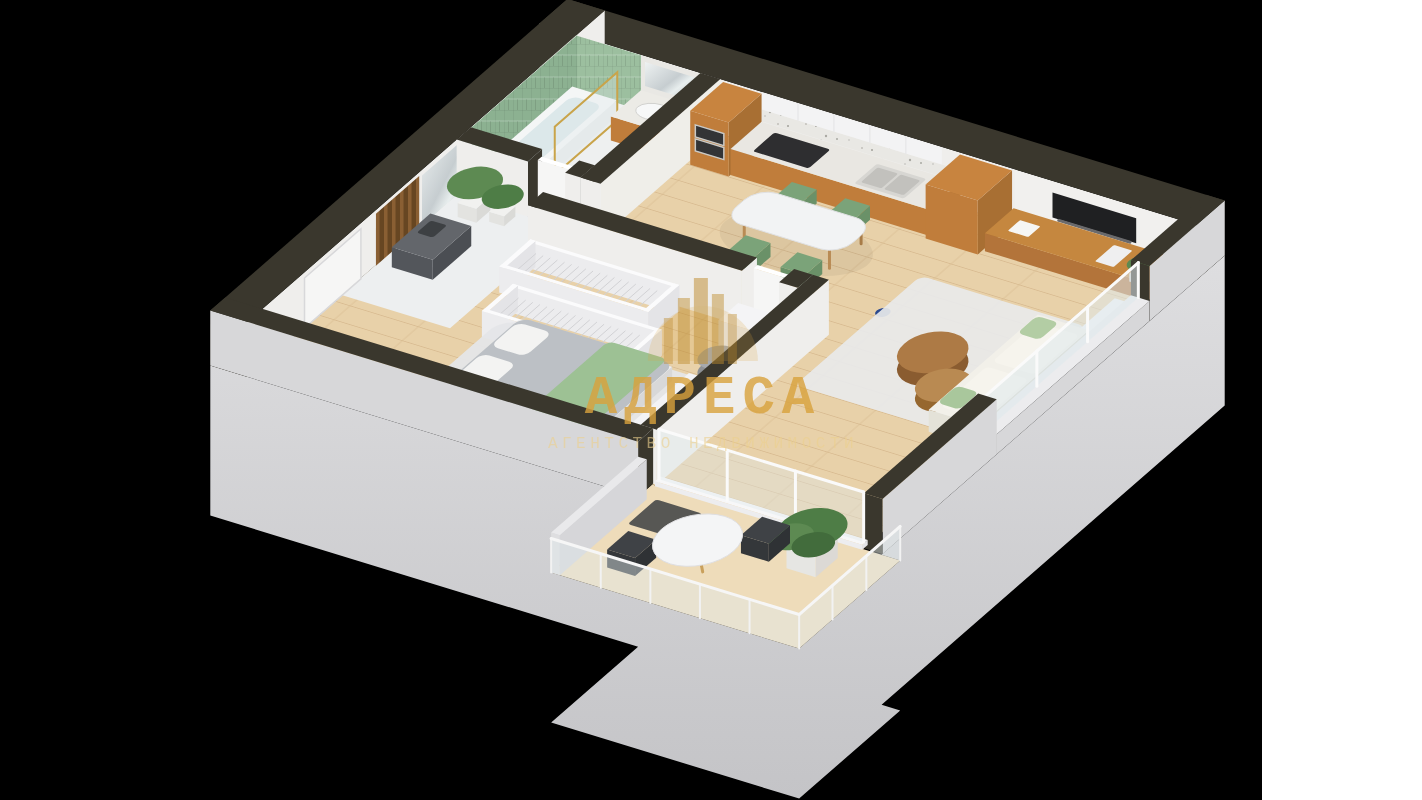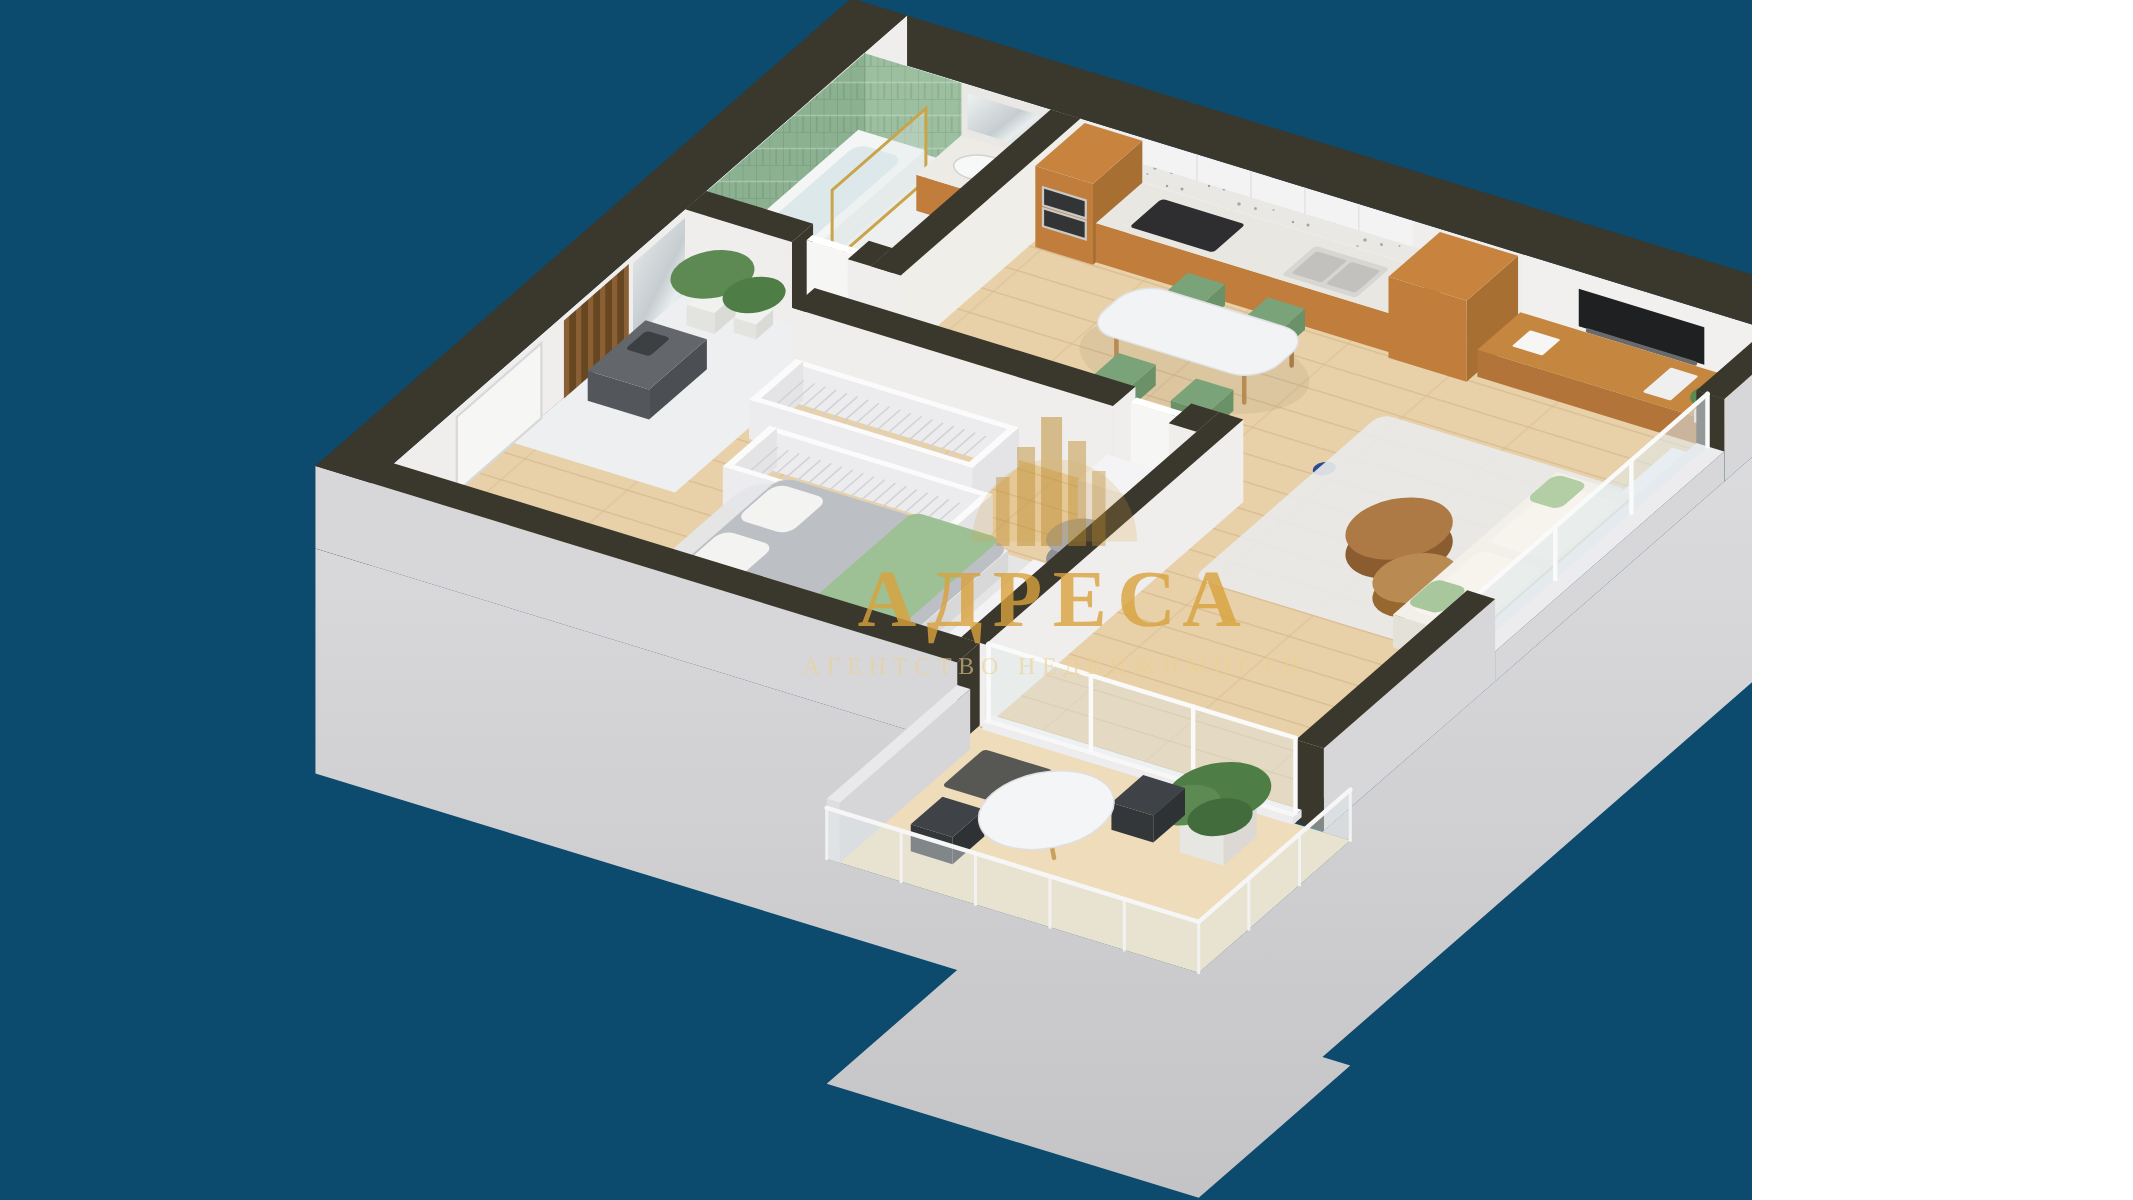--- a/index.html
+++ b/index.html
@@ -1,18 +1,18 @@
 <!DOCTYPE html>
 <html style="--background: #ffffff; --gold: #d9a23c; --goldLight: #ecd08e; --wallTop: #3a372d; --exterior: #d7d7d9; --softWhite: #efeeec; --floorWood: #e8d1a9; --floorWoodLine: #d9bc92; --floorBalcony: #eedcba; --floorMarble: #edeff0; --floorBath: #eef0f0; --tileGreen: #9cbf9f; --tileGreenShade: #8cb191; --marbleWhite: #e9e8e4; --cabinetWood: #c07d3b; --cabinetWoodShade: #a86f33; --counter: #e9e7e2; --upperWhite: #f3f3f4; --applianceDark: #333436; --steel: #c9c9c6; --doorWhite: #f6f6f5; --glass: #dfe9ec; --frameWhite: #fafafa; --tvBlack: #1f2022; --chairGreen: #7ba379; --chairGreenShade: #6a9168; --sofaCream: #f2f0e9; --pillowGreen: #b3cda4; --rug: #e8e9ea; --rugBedroom: #e5e6e8; --bedGrey: #bcc0c5; --bedGreen: #9dc194; --pillowWhite: #f3f3f2; --woodTable: #ad7a45; --woodTableShade: #8a5c30; --woodTable2: #b98a52; --stoolGrey: #a6a9ad; --darkChair: #3f4246; --plantGreen: #4e7d46; --plantGreen2: #5d8a52; --potWhite: #f1f1ef; --blueItem: #2c4a8f;"><head>
 <meta charset="utf-8">
 <title>3D Floor Plan</title>
 <style>
   html,body{margin:0;padding:0;background:#ffffff;}
-  .stage{position:relative;width:1168px;height:800px;background:#0c4a6e;overflow:hidden;
-         font-family:Liberation Serif, serif;}
+  .stage{position:relative;width:1262px;height:800px;background:#000000;overflow:hidden;
+         font-family:Liberation Mono, monospace;}
   #scene{position:absolute;left:0;top:0;}
   .watermark{position:absolute;left:703px;top:246px;transform:translateX(-50%);
              text-align:center;pointer-events:none;z-index:5;}
   .wm-logo{display:block;margin:0 auto;opacity:.6;}
   .wm-title{margin-top:4px;font-size:54px;font-weight:700;letter-spacing:7px;
             color:var(--gold,#d9a23c);opacity:.8;white-space:nowrap;}
   .wm-sub{margin-top:6px;font-size:16px;font-weight:400;letter-spacing:4.5px;
           color:var(--goldLight,#ecd08e);opacity:.6;white-space:nowrap;}
 </style>
 </head>

